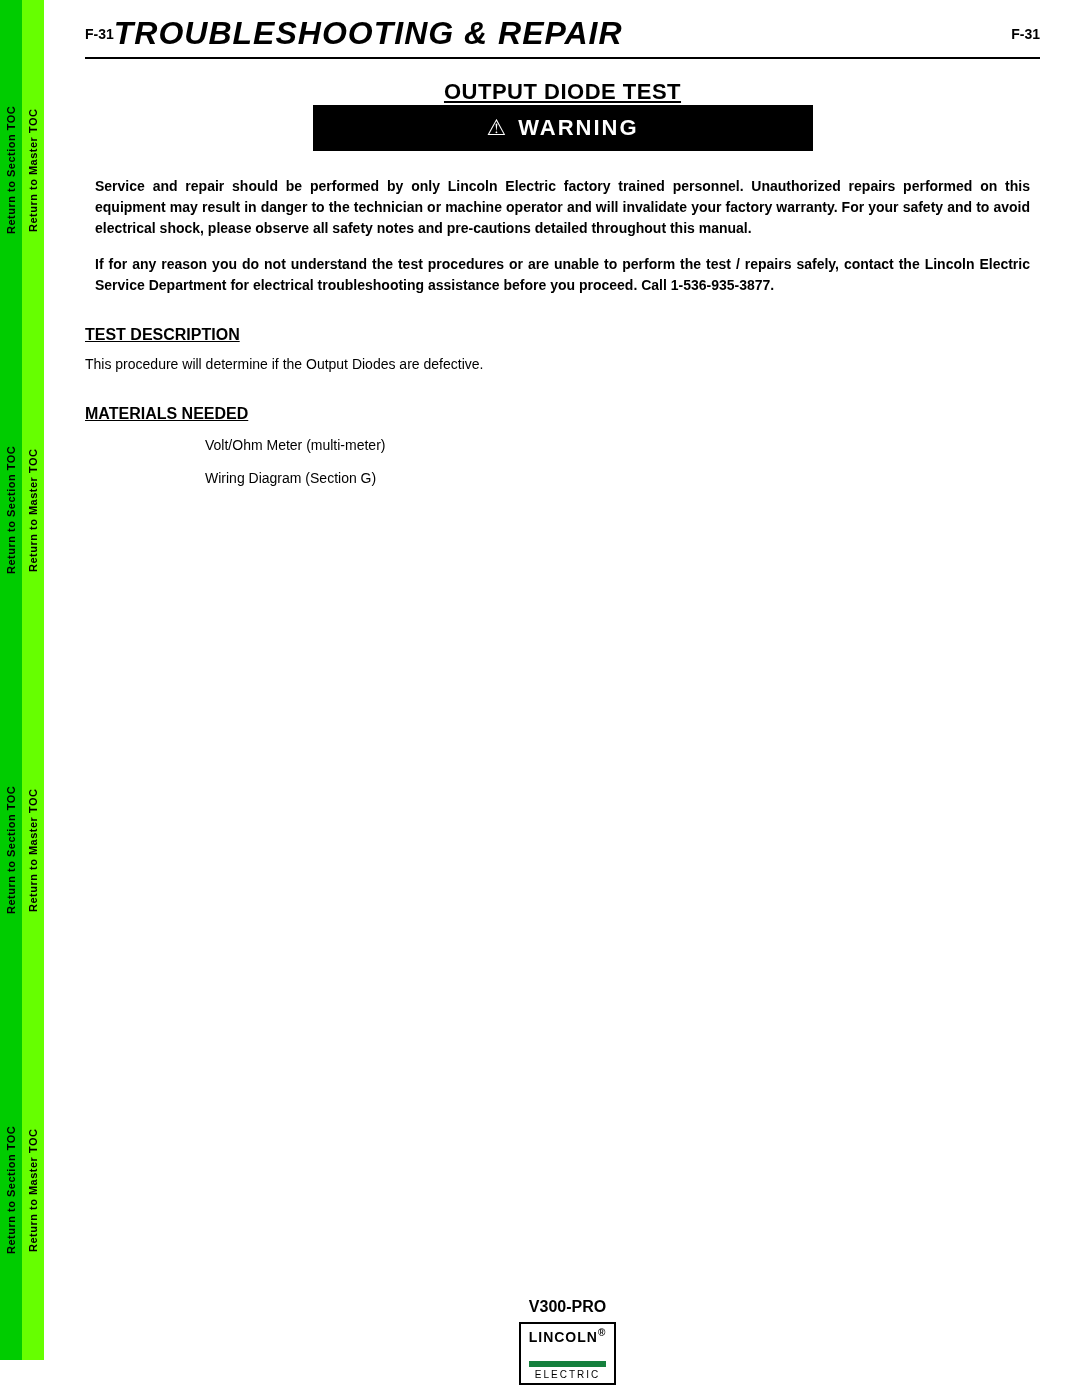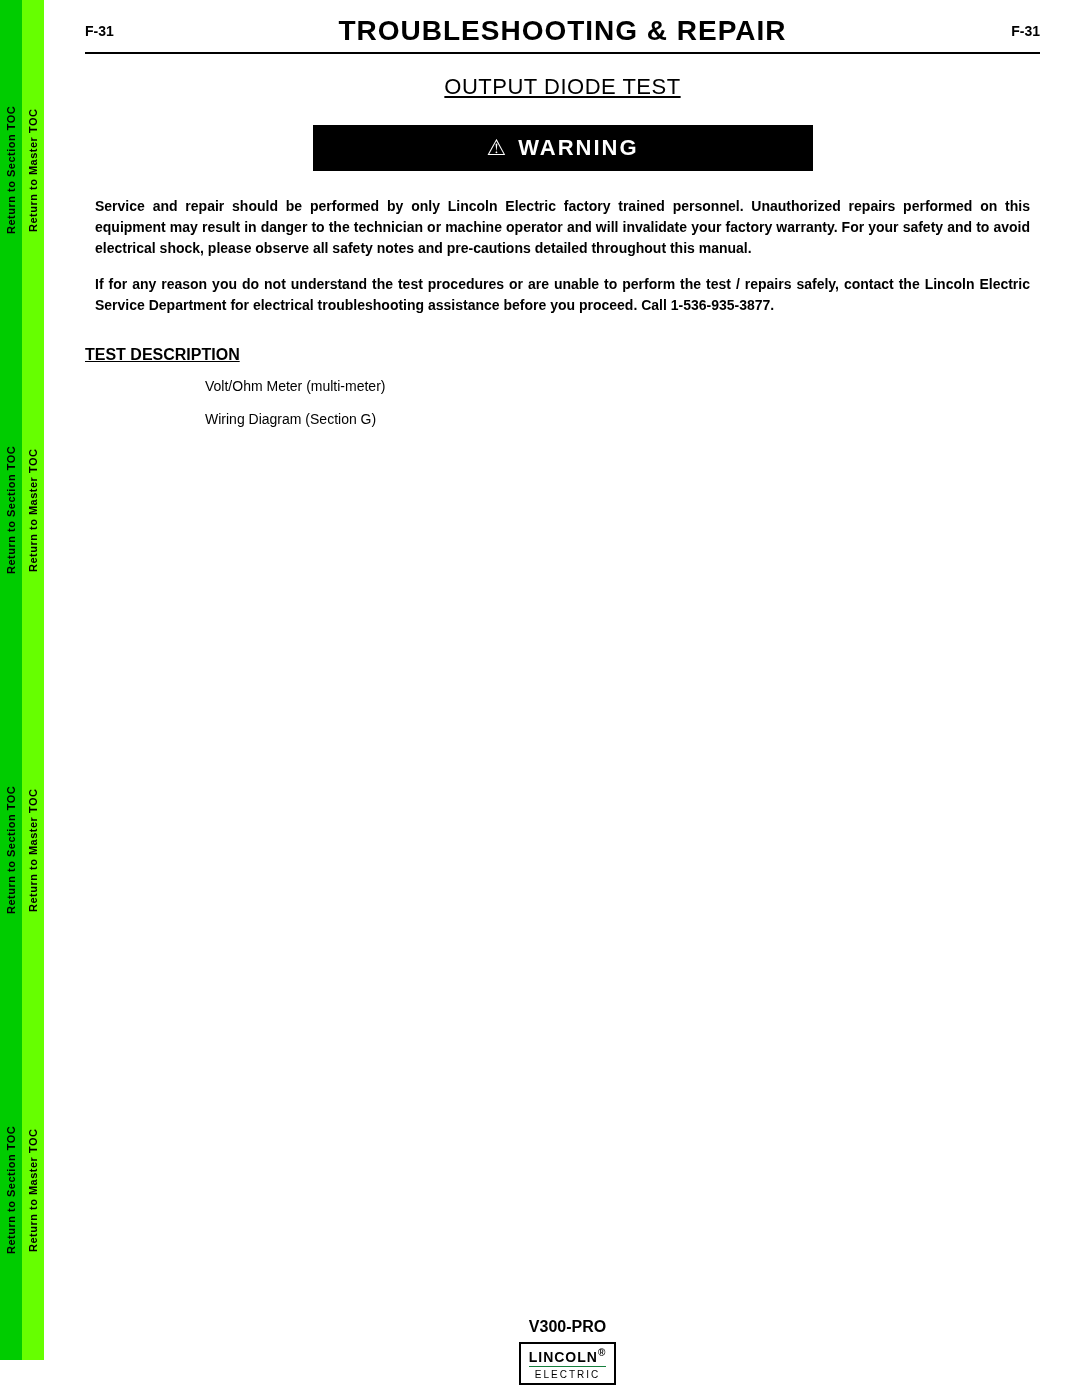--- a/index.html
+++ b/index.html
@@ -70,33 +70,32 @@
       padding-bottom: 5px;
       margin-bottom: 20px;
     }
 
     .header-page-num {
       font-size: 14px;
       font-weight: bold;
     }
 
     .header-title {
-      font-size: 28px;
-      font-weight: 900;
-      text-align: center;
+      font-size: 32px;
+      font-weight: 900;
       flex: 1;
       letter-spacing: 1px;
+      font-style: italic;
     }
 
     
     .section-title {
       text-align: center;
       font-size: 22px;
-      font-weight: 400;
-      margin-bottom: 25px;
+      font-weight: 700;
       text-decoration: underline;
       letter-spacing: 0.5px;
     }
 
     
     .warning-box {
       background-color: #000000;
       color: #ffffff;
       text-align: center;
       padding: 10px 20px;
@@ -185,22 +184,22 @@
 
     .lincoln-logo-reg {
       font-size: 10px;
       vertical-align: super;
     }
 
     .lincoln-logo-sub {
       font-size: 10px;
       letter-spacing: 2px;
       display: block;
-      border-top: 1px solid #15803d;
-      margin-top: 0;
+      border-top: 6px solid #15803d;
+      margin-top: 15px;
       padding-top: 2px;
     }
 
     
     .sidebar-row {
       display: flex;
       width: 55px;
       height: 340px;
     }
   </style>
@@ -259,21 +258,23 @@
   <div class="warning-box">
     <span class="warning-icon">⚠</span>
     <span class="warning-title">WARNING</span>
   </div>
 
   <p class="warning-text">Service and repair should be performed by only Lincoln Electric factory trained personnel. Unauthorized repairs performed on this equipment may result in danger to the technician or machine operator and will invalidate your factory warranty.  For your safety and to avoid electrical shock, please observe all safety notes and pre-cautions detailed throughout this manual.</p>
 
   <p class="warning-text">If for any reason you do not understand the test procedures or are unable to perform the test / repairs safely, contact the Lincoln Electric Service Department for electrical troubleshooting assistance before you proceed.  Call 1-536-935-3877.</p>
 
   <h2 class="subsection-heading">TEST DESCRIPTION</h2>
-
+  <p class="body-text">This procedure will determine if the Output Diodes are defective.</p>
+
+  <h2 class="subsection-heading">MATERIALS NEEDED</h2>
   <ul class="materials-list">
     <li class="body-text">Volt/Ohm Meter (multi-meter)</li>
     <li class="body-text">Wiring Diagram (Section G)</li>
   </ul>
 
   <div class="footer">
     <div class="footer-model">V300-PRO</div>
     <div class="lincoln-logo">
       <span class="lincoln-logo-name">
         <span>LINCOLN</span><span class="lincoln-logo-reg">®</span>

